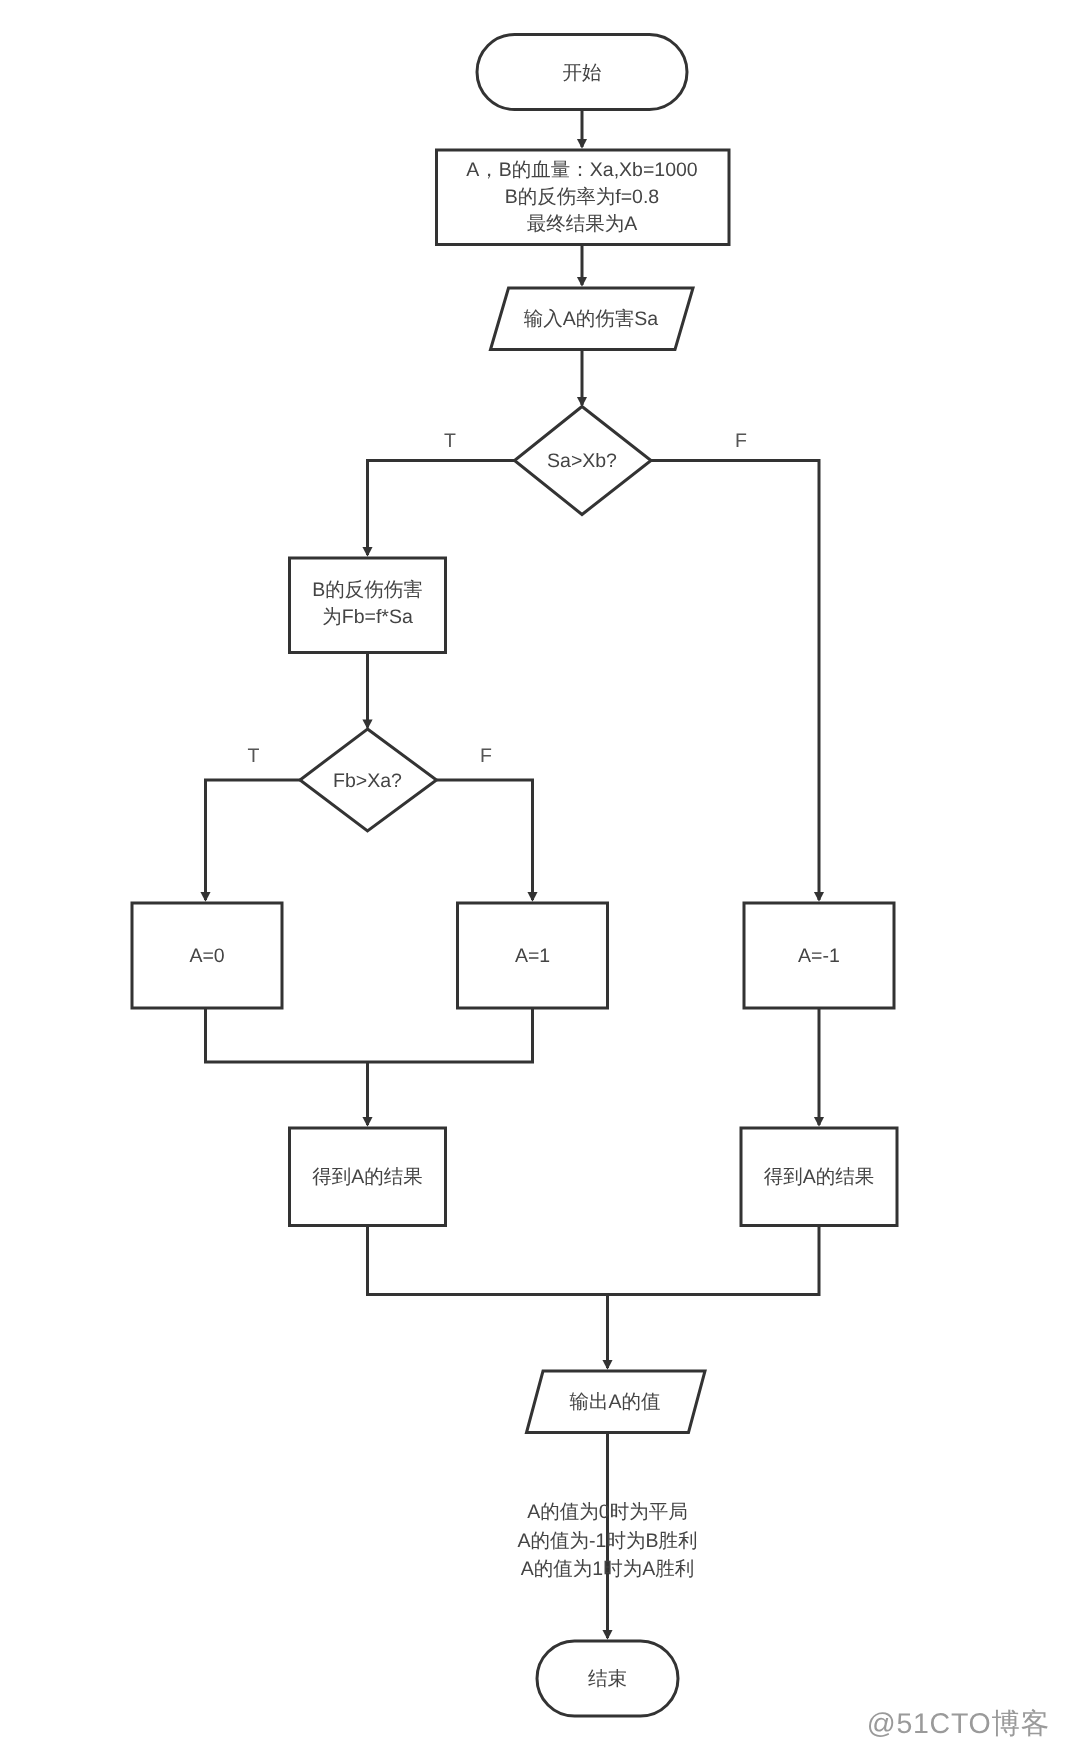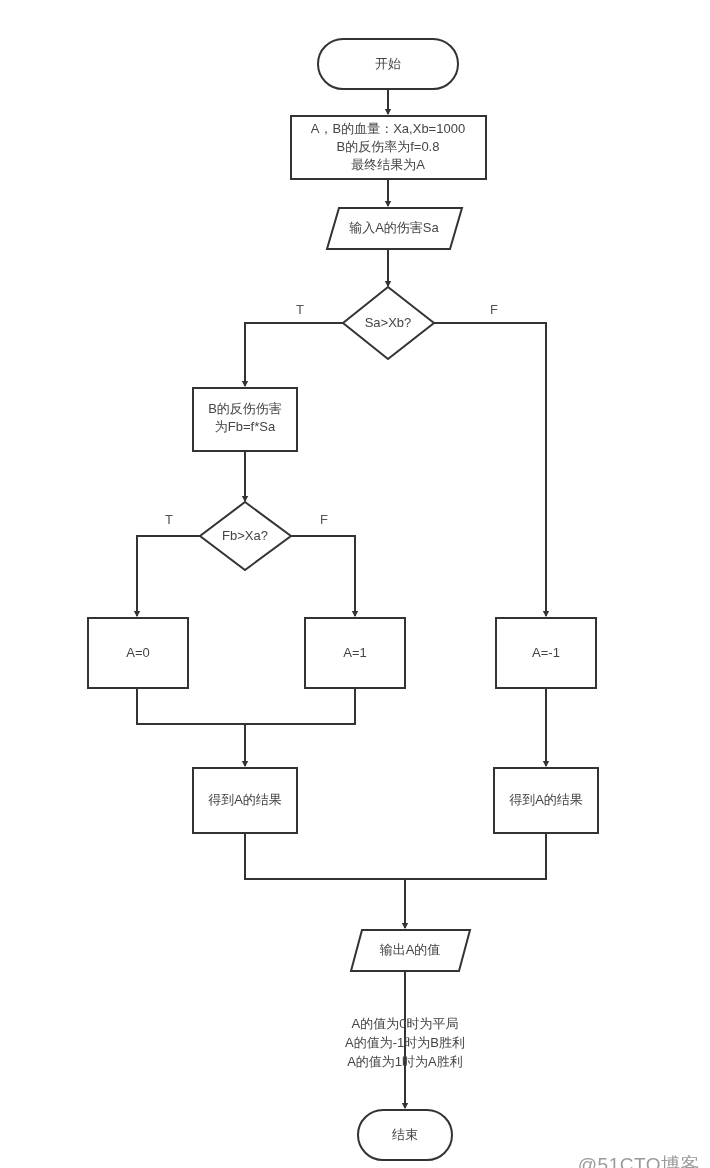--- a/index.html
+++ b/index.html
@@ -10,21 +10,21 @@
   body {
     width: 710px;
     height: 1168px;
     position: relative;
     font-family: "Liberation Sans", "DejaVu Sans", sans-serif;
     overflow: hidden;
   }
   #flow-root {
     position: absolute;
     left: 0;
-    top: 16px;
+    top: 0;
     width: 710px;
     height: 1112px;
   }
   svg {
     display: block;
   }
   .shape {
     fill: #ffffff;
     stroke: #333333;
     stroke-width: 2;

